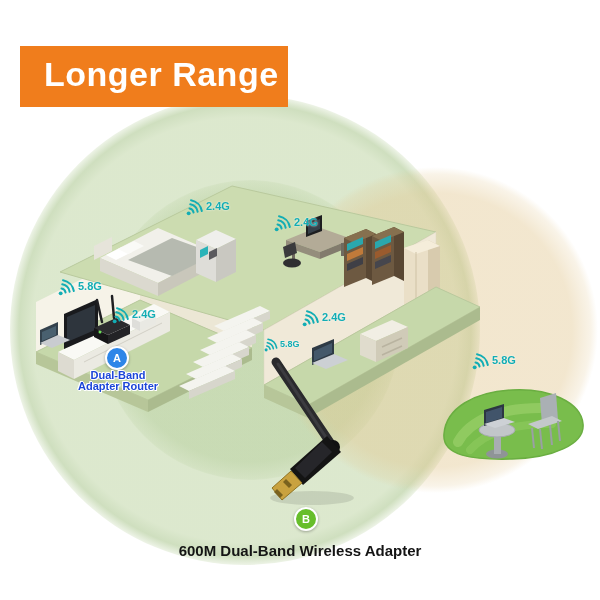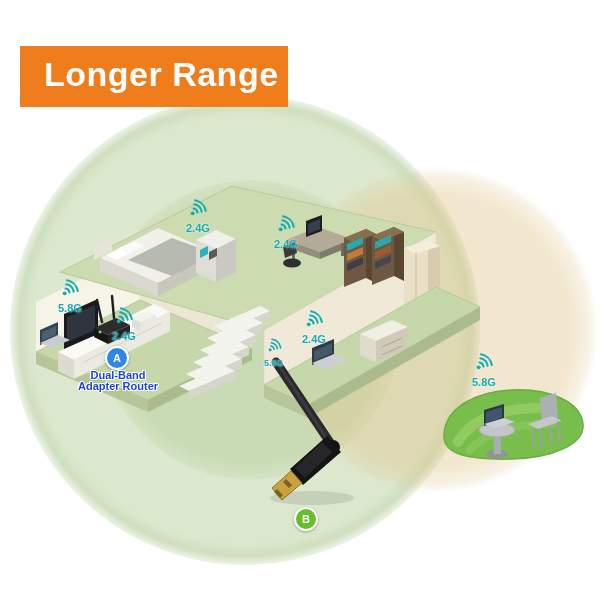--- a/index.html
+++ b/index.html
@@ -20,21 +20,21 @@
   .circle.beige{
     left:268px;top:163px;width:334px;height:334px;
     background:radial-gradient(circle, rgba(225,197,140,.42) 0 58%, rgba(225,197,140,.20) 66%, transparent 69%);
   }
   svg.scene{position:absolute;left:0;top:0;}
   .banner{
     position:absolute;left:20px;top:28px;width:268px;height:61px;
     background:#F07D1C;color:#fff;font-weight:bold;font-size:34px;
     line-height:57px;padding-left:24px;box-sizing:border-box;letter-spacing:.5px;margin-top:18px;
   }
-  .signal{position:absolute;display:flex;align-items:flex-end;gap:7px;flex-direction:column;}
+  .signal{position:absolute;display:flex;align-items:center;gap:0;}
   .signal svg{display:block;}
   .signal .lbl{color:#12ADB4;font-weight:bold;font-size:11px;line-height:11px;
     text-shadow:0 0 2px #ffffff;}
   .signal.small .lbl{font-size:9px;line-height:9px;}
   .marker{
     position:absolute;width:20px;height:20px;border-radius:50%;
     border:2px solid #fff;color:#fff;font-weight:bold;font-size:11px;
     display:flex;align-items:center;justify-content:center;
     box-shadow:0 1px 3px rgba(0,0,0,.3);box-sizing:content-box;
   }
@@ -292,14 +292,15 @@
     <span class="lbl">5.8G</span>
   </div>
 
   <div class="marker a">A</div>
   <div class="router-label">
     <span>Dual-Band</span><br>
     <span>Adapter Router</span>
   </div>
   <div class="marker b">B</div>
 
+  <div class="caption">600M Dual-Band Wireless Adapter</div>
 
 </div>
 
 </body></html>

